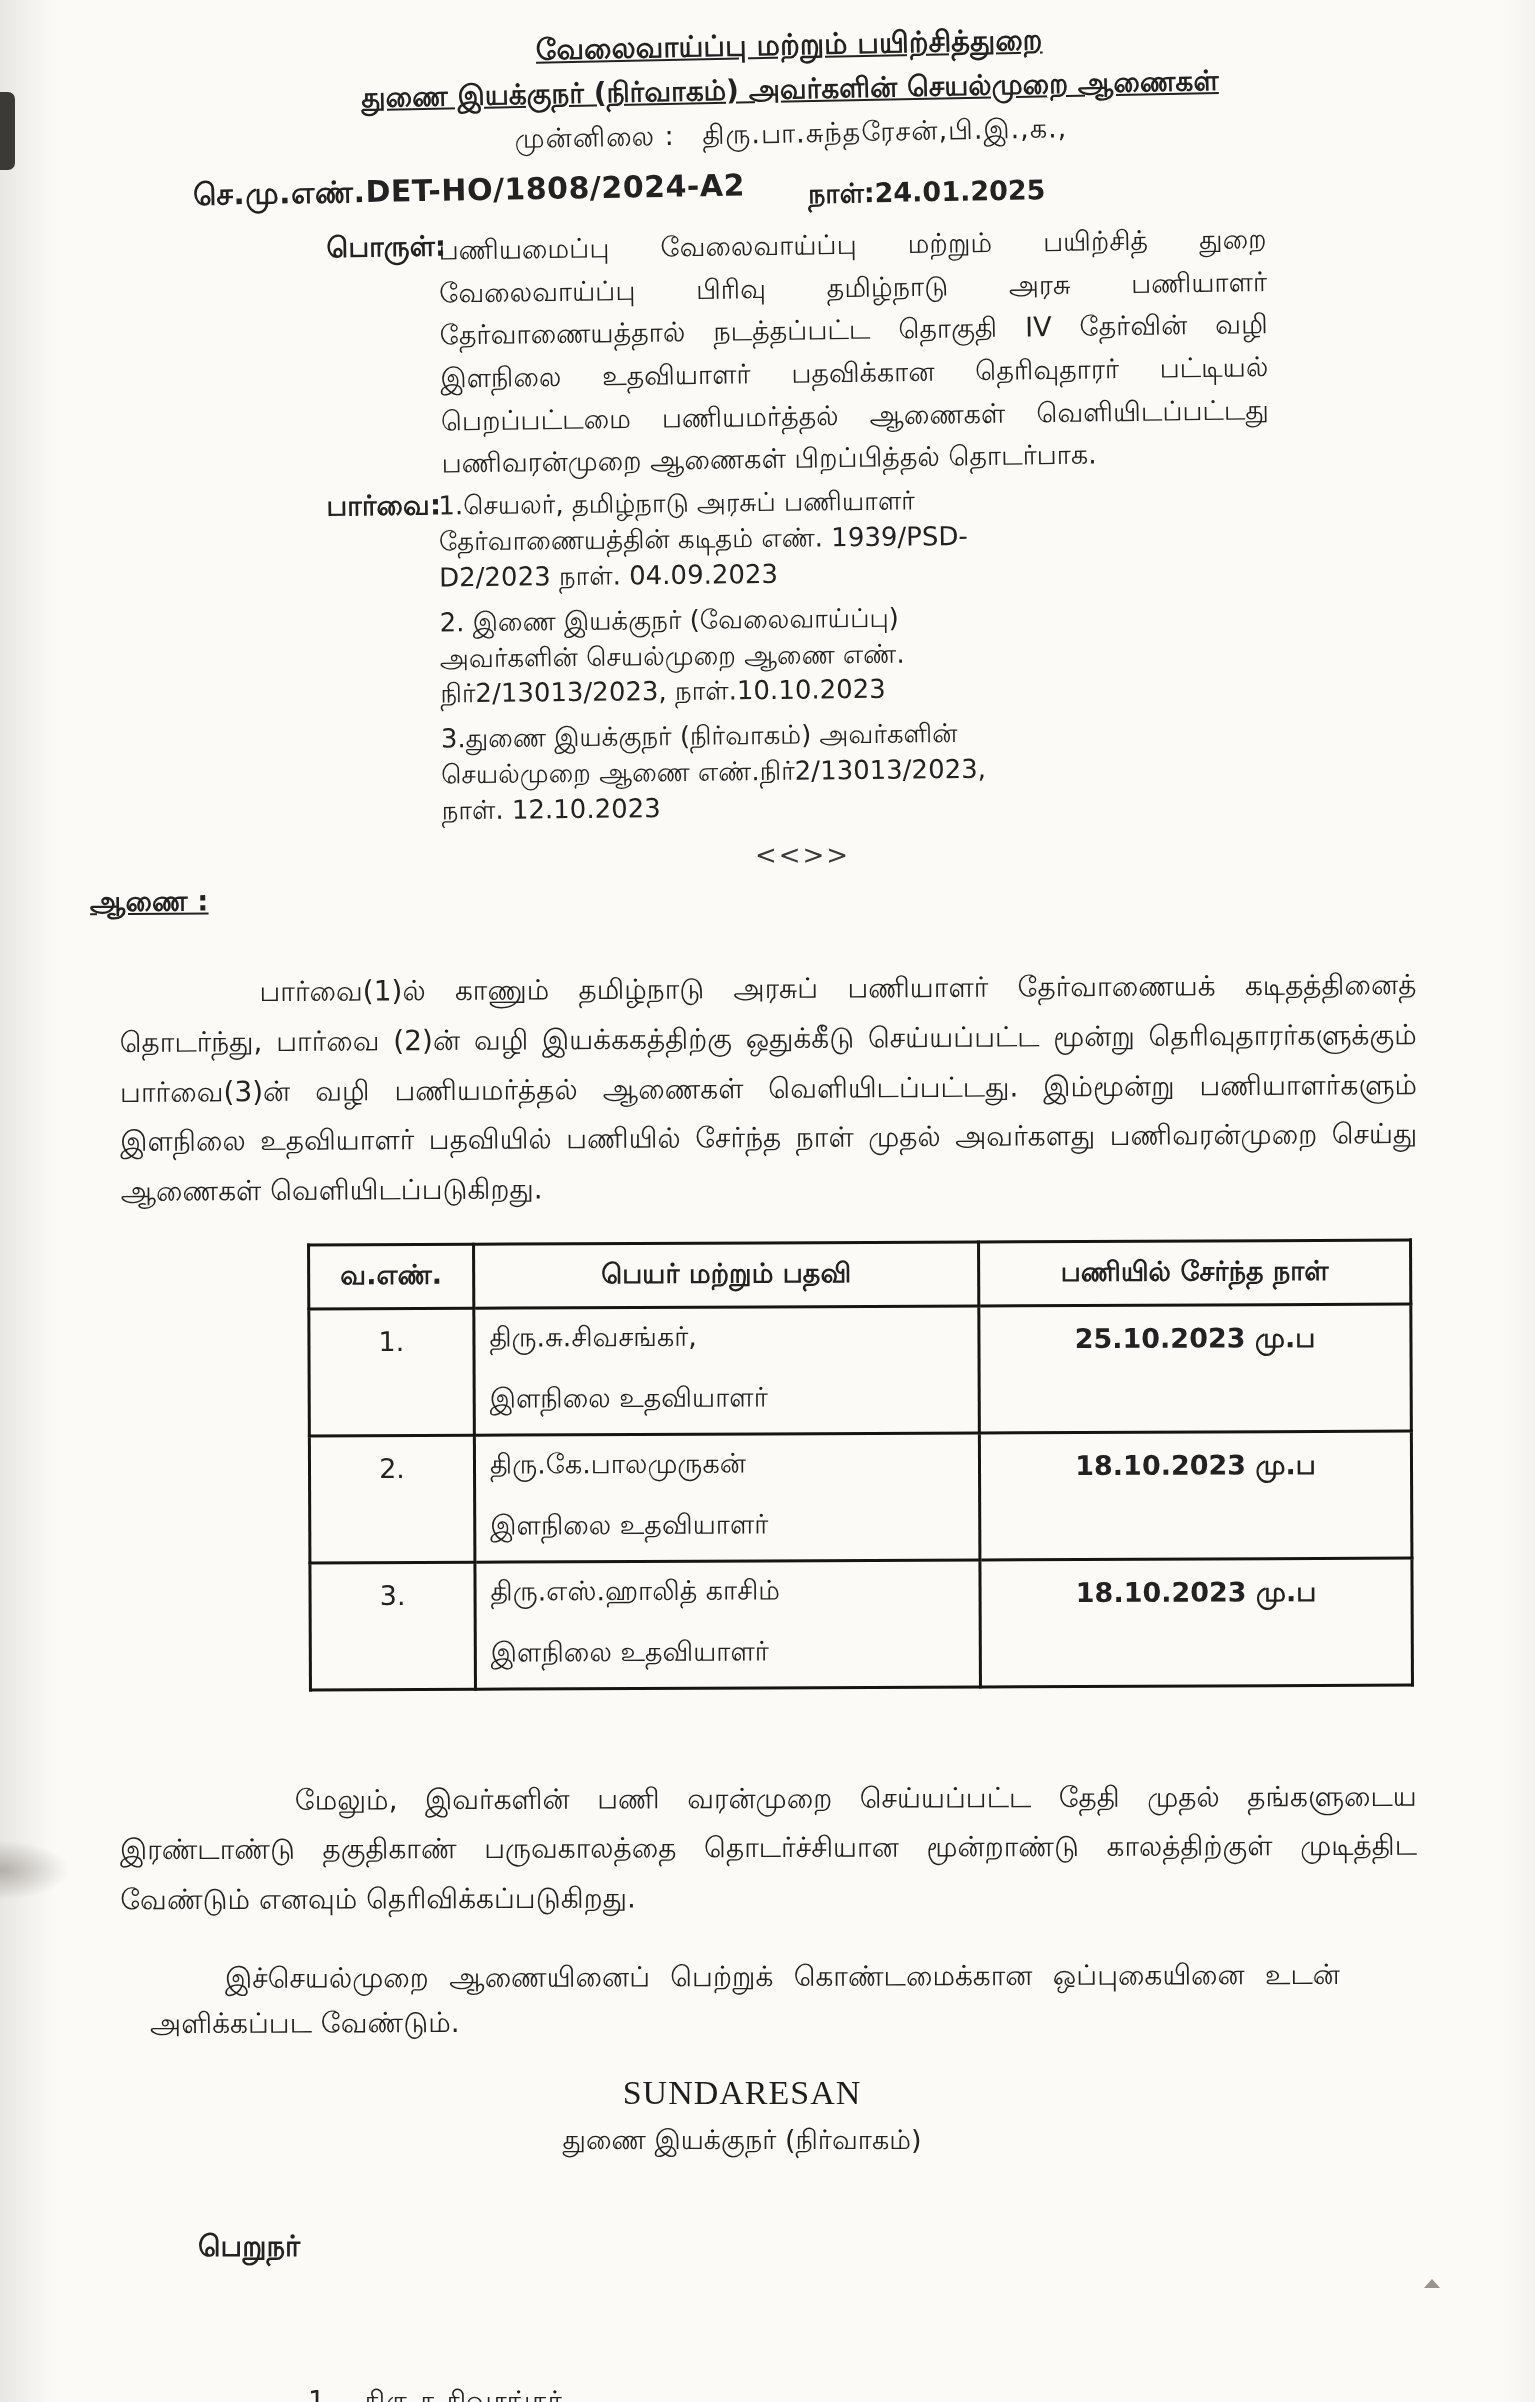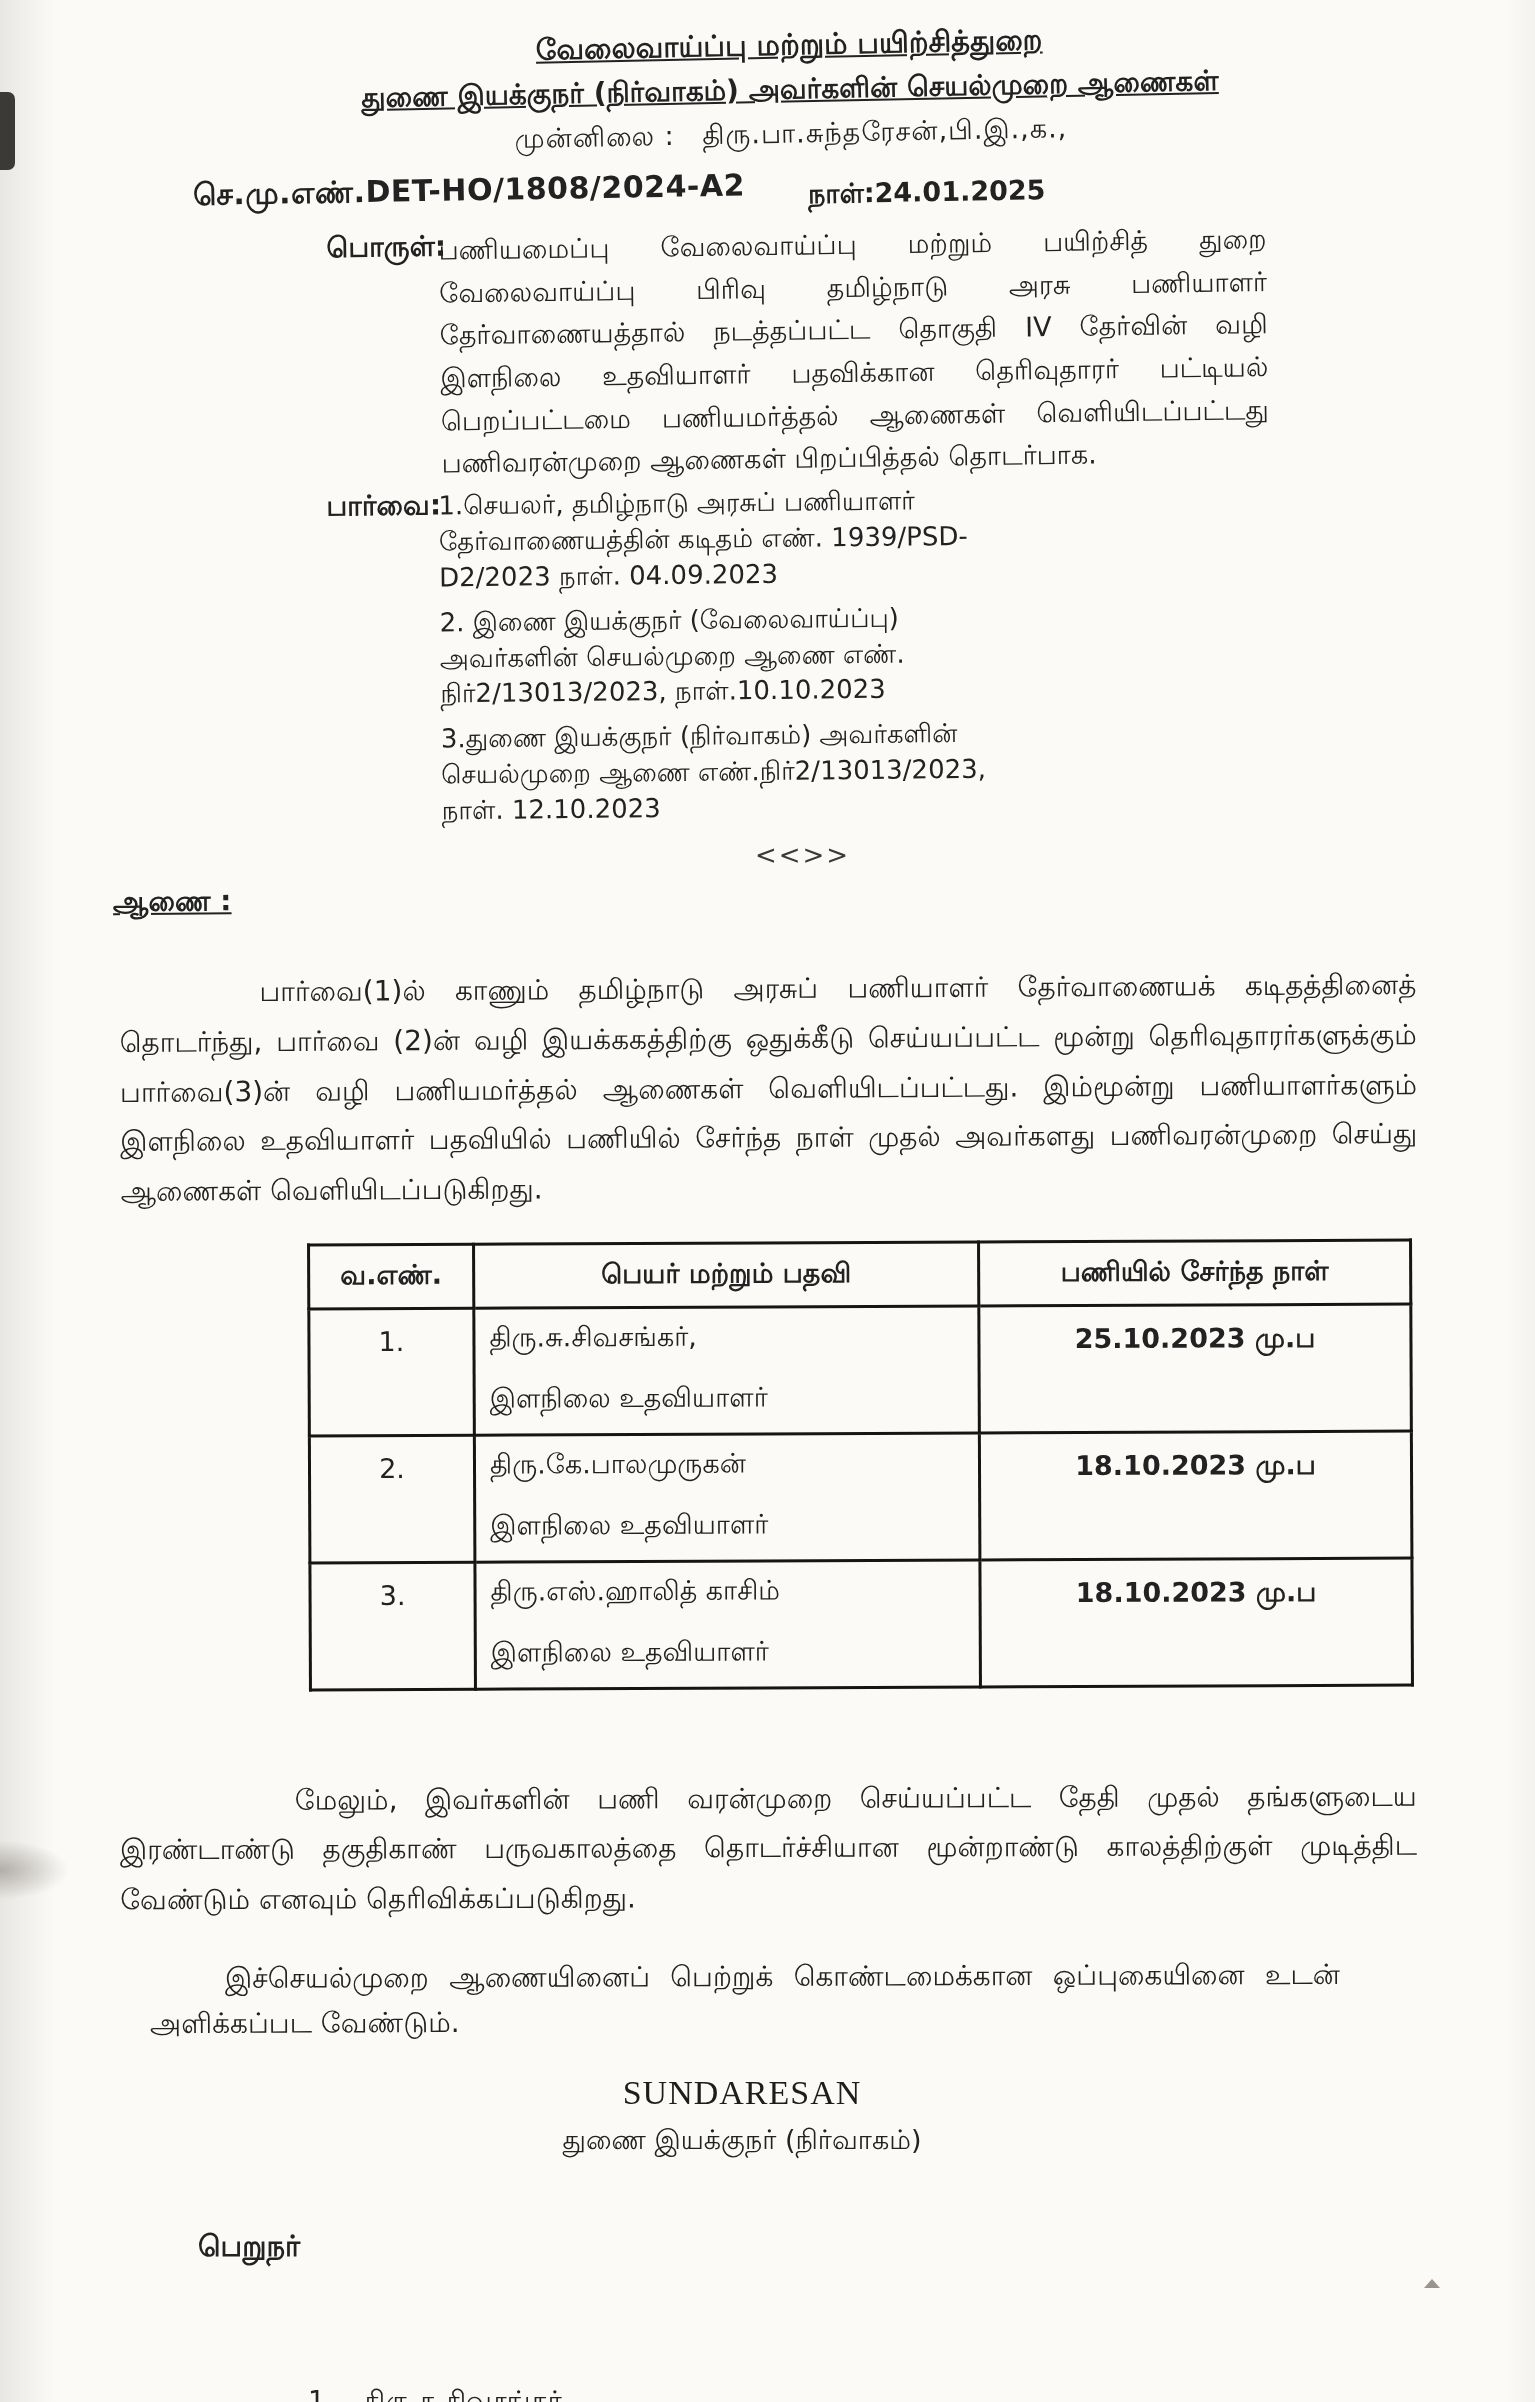--- a/index.html
+++ b/index.html
@@ -59,21 +59,21 @@
   .subject-text  { width: 828px; font-size: 27px; line-height: 1.58; text-align: justify; }
 
   .reference-row { display: flex; margin-top: 4px; transform: rotate(-0.6deg); }
   .reference-label { flex: none; margin-left: 328px; width: 112px; font-size: 28px; font-weight: bold; }
   .reference-items { width: 576px; font-size: 26px; line-height: 1.38; }
   .reference-item + .reference-item { margin-top: 9px; }
 
   .separator { margin-top: 14px; padding-left: 70px; text-align: center; font-size: 26px; letter-spacing: 2px; color: #3a3a3a; }
 
   .order-heading-wrap { margin-top: 10px; transform: rotate(-0.45deg); }
-  .order-heading { display: inline-block; margin-left: 113px; font-size: 28px; font-weight: bold; text-decoration: underline; }
+  .order-heading { display: inline-block; margin-left: 90px; font-size: 28px; font-weight: bold; text-decoration: underline; }
 
   
   .order-para {
     margin: 48px 118px 0 120px; font-size: 28px; line-height: 1.78;
     text-align: justify; text-indent: 140px; transform: rotate(-0.35deg);
   }
 
   
   .service-table {
     margin: 28px 0 0 308px; border-collapse: collapse;

